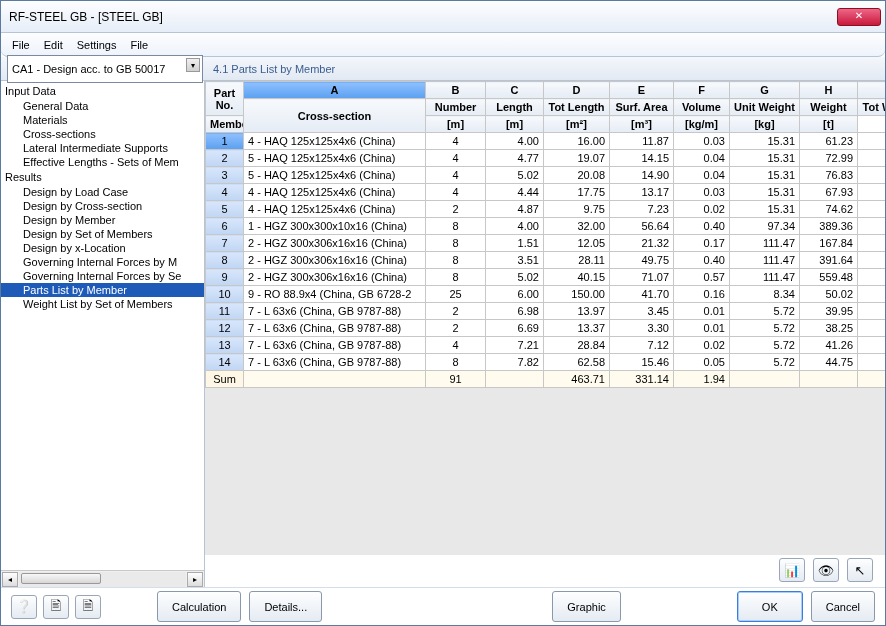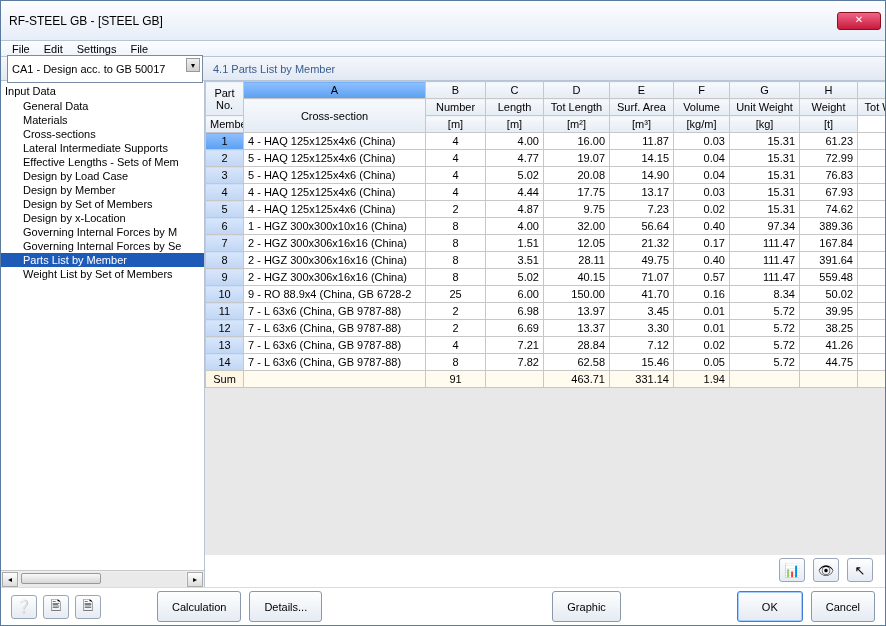--- a/index.html
+++ b/index.html
@@ -1,41 +1,41 @@
 <!DOCTYPE html>
 <html><head>
 <meta charset="utf-8">
 <style>
   * { box-sizing: border-box; }
   body { margin: 0; font-family: "Segoe UI", Tahoma, sans-serif; font-size: 11px; color: #000; background: #fff; }
   .window { width: 886px; height: 626px; border: 1px solid #5a7aa0; background: #fff; display: flex; flex-direction: column; position: relative; }
-  .titlebar { height: 40px; background: linear-gradient(#fdfdfe, #e6eef8); display: flex; align-items: center; padding: 0 4px; border-bottom: 1px solid #b6c4d6; position: relative; }
+  .titlebar { height: 32px; background: linear-gradient(#fdfdfe, #e6eef8); display: flex; align-items: center; padding: 0 4px; border-bottom: 1px solid #b6c4d6; position: relative; }
   .titlebar .title { flex: 1; padding-left: 4px; font-size: 12px; color: #000; }
   .titlebar .close { width: 44px; height: 18px; background: linear-gradient(#e68, #c8193b); border: 1px solid #8a1020; border-radius: 3px; color: #fff; text-align: center; line-height: 14px; font-size: 10px; cursor: pointer; }
-  .menubar { height: 16px; background: linear-gradient(#fcfdff,#eef3fb); border-bottom: 1px solid #b6c4d6; display: flex; align-items: center; padding: 0 4px; }
+  .menubar { height: 24px; background: linear-gradient(#fcfdff,#eef3fb); border-bottom: 1px solid #b6c4d6; display: flex; align-items: center; padding: 0 4px; border-radius: 7px; }
   .menubar .menu-item { padding: 2px 7px; cursor: pointer; }
   .topstrip { height: 24px; background: linear-gradient(#f4f7fb,#e2e9f3); border-bottom: 1px solid #b6c4d6; display: flex; align-items: center; padding: 2px 6px; gap: 6px; }
   .combo { width: 196px; height: 28px; border: 1px solid #7a8aa0; background: #fff; display: flex; align-items: center; padding: 0 4px; font-size: 11px; position: relative; }
   .combo .arrow { position: absolute; right: 2px; top: 2px; width: 14px; height: 14px; text-align: center; line-height: 14px; background: linear-gradient(#f0f0f0,#d0d0d0); border: 1px solid #999; font-size: 8px; }
   .section-title { color: #3a5d8f; flex:1; padding-left:4px; }
   .body { flex: 1; display: flex; overflow: hidden; }
   .sidebar { width: 204px; border-right: 1px solid #b6c4d6; background: #fff; display: flex; flex-direction: column; }
   .tree { flex: 1; overflow: hidden; padding: 2px 0; font-size: 11px; }
   .tree .group { padding: 2px 4px; color: #000; }
   .tree .node { padding: 1px 4px 1px 22px; white-space: nowrap; overflow: hidden; text-overflow: ellipsis; cursor: pointer; }
   .tree .node.selected { background: #1e5bb8; color: #fff; }
   .hscroll { height: 17px; border-top: 1px solid #c7c7c7; background: #f0f0f0; display: flex; align-items: center; }
   .hscroll .sbtn { width: 16px; height: 15px; background: linear-gradient(#fefefe,#ddd); border: 1px solid #aaa; margin: 0 1px; font-size: 8px; text-align: center; line-height: 13px; }
   .hscroll .track { flex: 1; height: 15px; background: #eaeaea; position: relative; }
   .hscroll .thumb { position: absolute; left: 2px; top: 1px; width: 80px; height: 11px; background: linear-gradient(#f8f8f8,#d7d7d7); border: 1px solid #999; border-radius: 2px; }
   .main { flex: 1; display: flex; flex-direction: column; overflow: hidden; padding-bottom: 2px;}
   .grid-wrap { flex: 1; overflow: hidden; background: #e8e8e8; }
   table.grid { border-collapse: collapse; width: 100%; background: #fff; table-layout: fixed; }
   table.grid th, table.grid td { border: 1px solid #c7c7c7; padding: 0 4px; height: 17px; font-size: 11px; overflow: hidden; white-space: nowrap; }
-  table.grid th { background: linear-gradient(#f7f9fc,#e5ecf5); font-weight: normal; text-align: center; }
+  table.grid th { background: linear-gradient(#f7f9fc,#e5ecf5); font-weight: bold; text-align: center; }
   table.grid th.sel, table.grid td.rowhead.sel { background: linear-gradient(#8fc0ff,#5aa0f0); color: #000; }
   table.grid td.rowhead { background: linear-gradient(#d8e6fb,#c0d6f4); text-align: center; }
   table.grid td.rowhead.sum { background: #fff7e6; }
   table.grid td.num { text-align: right; }
   table.grid td.center { text-align: center; }
   table.grid tr.sum td { background: #fffbef; }
   .toolbar-right { height: 30px; display: flex; justify-content: flex-end; align-items: center; gap: 8px; padding: 0 12px; }
   .iconbtn { width: 26px; height: 24px; border: 1px solid #9aa6b8; border-radius: 3px; background: linear-gradient(#fdfefe,#e5ebf3); display: flex; align-items: center; justify-content: center; cursor: pointer; font-size: 13px; }
   .footer { height: 38px; border-top: 1px solid #d5dde8; display: flex; align-items: center; padding: 0 10px; gap: 8px; }
   .footer .spacer { flex: 1; }
@@ -73,22 +73,24 @@
     <div class="sidebar">
       <div class="tree">
         <div class="group">Input Data</div>
         <div id="input-items">
             <div class="node">General Data</div>
             <div class="node">Materials</div>
             <div class="node">Cross-sections</div>
             <div class="node">Lateral Intermediate Supports</div>
             <div class="node">Effective Lengths - Sets of Mem</div>
           </div>
+        <div class="group">Results</div>
         <div id="result-items">
             <div class="node">Design by Load Case</div>
+            <div class="node">Design by Cross-section</div>
             <div class="node">Design by Member</div>
             <div class="node">Design by Set of Members</div>
             <div class="node">Design by x-Location</div>
             <div class="node">Governing Internal Forces by M</div>
             <div class="node">Governing Internal Forces by Se</div>
             <div class="node selected">Parts List by Member</div>
             <div class="node">Weight List by Set of Members</div>
           </div>
       </div>
       <div class="hscroll">

